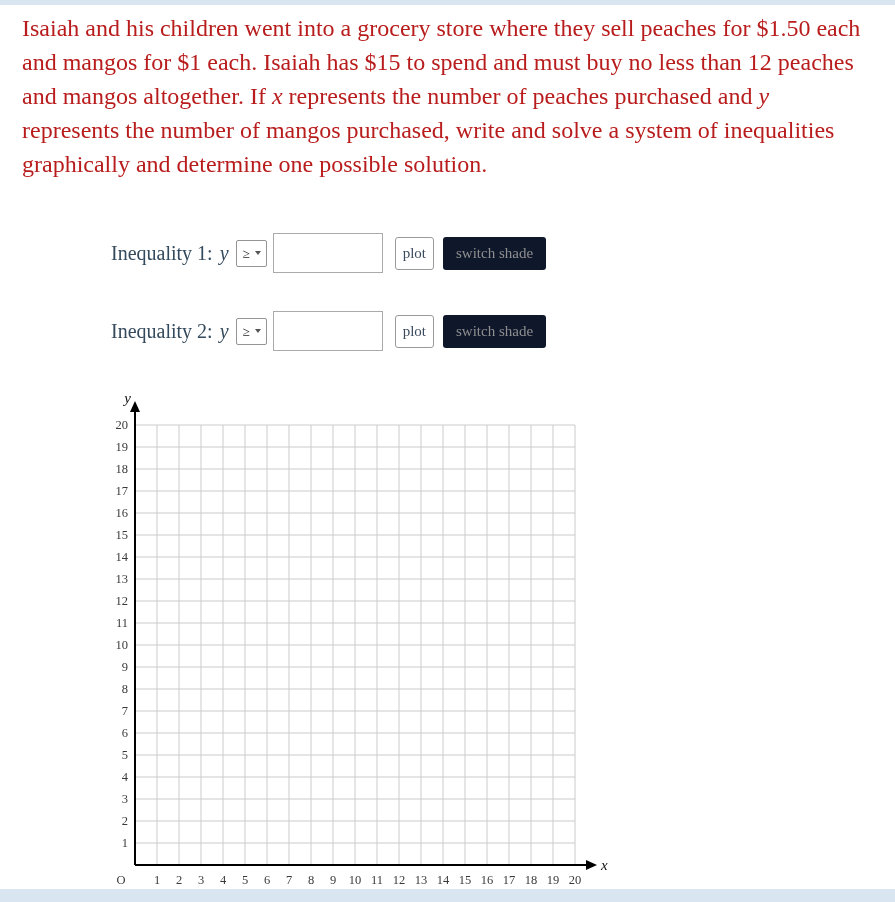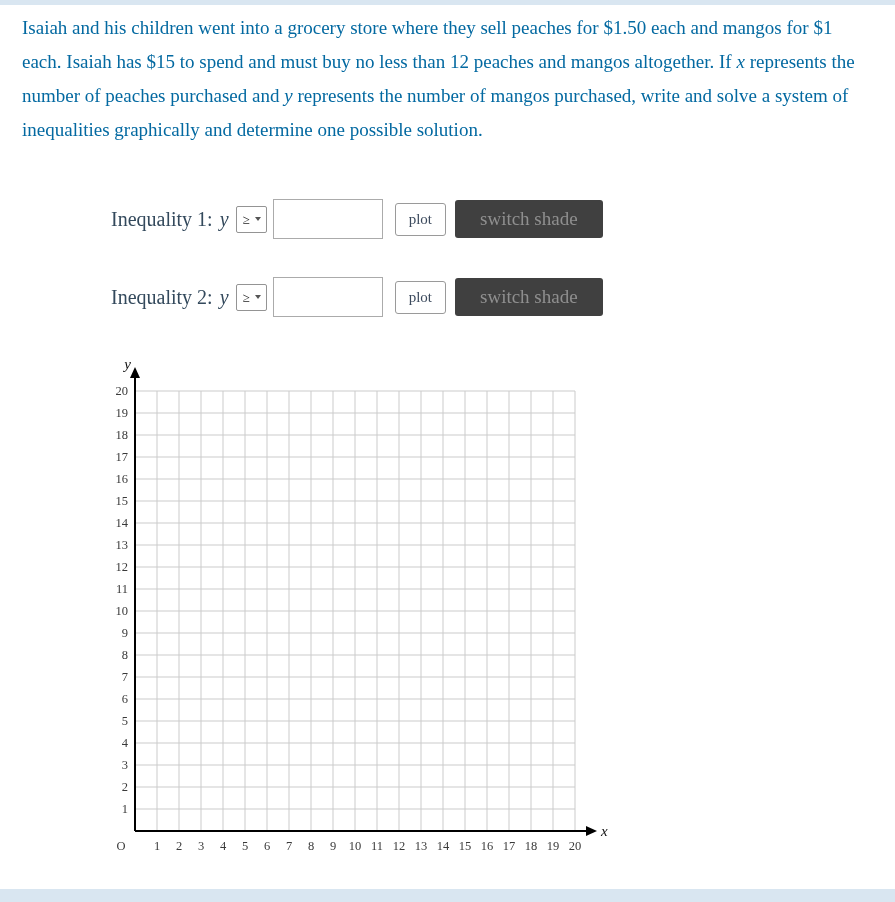--- a/index.html
+++ b/index.html
@@ -4,21 +4,21 @@
 <style>
   html,body{margin:0;padding:0;}
   body{
     width:895px;height:902px;position:relative;background:#ffffff;overflow:hidden;
     font-family:"Liberation Serif","DejaVu Serif",serif;
   }
   .top-band{position:absolute;top:0;left:0;right:0;height:5px;background:#d9e6f1;}
   .bottom-band{position:absolute;bottom:0;left:0;right:0;height:13px;background:#d9e6f1;}
   .problem{
     margin:11px 24px 0 22px;
-    font-size:19px;line-height:34px;color:#0369a1;
+    font-size:24px;line-height:34px;color:#b91c1c;
   }
   .mathvar{font-style:italic;}
   .rows{margin:50px 0 0 111px;}
   .ineq-row{display:flex;align-items:center;margin-bottom:34px;height:44px;}
   .ineq-label{font-size:20px;color:#33495c;margin-right:7px;white-space:pre;text-align:right;}
   .ineq-label .mathvar{margin-left:2px;}
   .op-select{
     display:inline-flex;align-items:center;background:#fff;border:1px solid #949494;
     border-radius:2px;height:25px;padding:0 5px 0 6px;margin-right:6px;cursor:pointer;
   }
@@ -28,26 +28,26 @@
     border-left:3.5px solid transparent;border-right:3.5px solid transparent;
     border-top:4.5px solid #555;
   }
   .ineq-input{
     width:110px;height:40px;box-sizing:border-box;border:1px solid #ababab;
     margin-right:12px;font-size:18px;padding:0 6px;
     font-family:"Liberation Serif","DejaVu Serif",serif;
   }
   .plot-btn{
     background:#ffffff;border:1px solid #9a9a9a;border-radius:3px;
-    font-size:15px;color:#3c4a5d;padding:7px 13px;margin-right:9px;cursor:pointer;
+    font-size:15px;color:#3c4a5d;padding:7px 7px;margin-right:9px;cursor:pointer;
     font-family:"Liberation Serif","DejaVu Serif",serif;
   }
   .shade-btn{
-    background:#404040;border:none;border-radius:3px;
-    font-size:19px;color:#8f8f8f;padding:8px 25px;cursor:pointer;
+    background:#0f172a;border:none;border-radius:3px;
+    font-size:15px;color:#8f8f8f;padding:8px 13px;cursor:pointer;
     font-family:"Liberation Serif","DejaVu Serif",serif;
   }
   .graph-svg{display:block;margin:2px 0 0 93px;}
   .tick{font-family:"Liberation Serif","DejaVu Serif",serif;font-size:12.5px;fill:#3a3a3a;}
   .axis-label{font-family:"Liberation Serif","DejaVu Serif",serif;font-size:15px;font-style:italic;fill:#111;}
 </style>
 </head>
 <body>
 
 <div class="top-band"></div>

